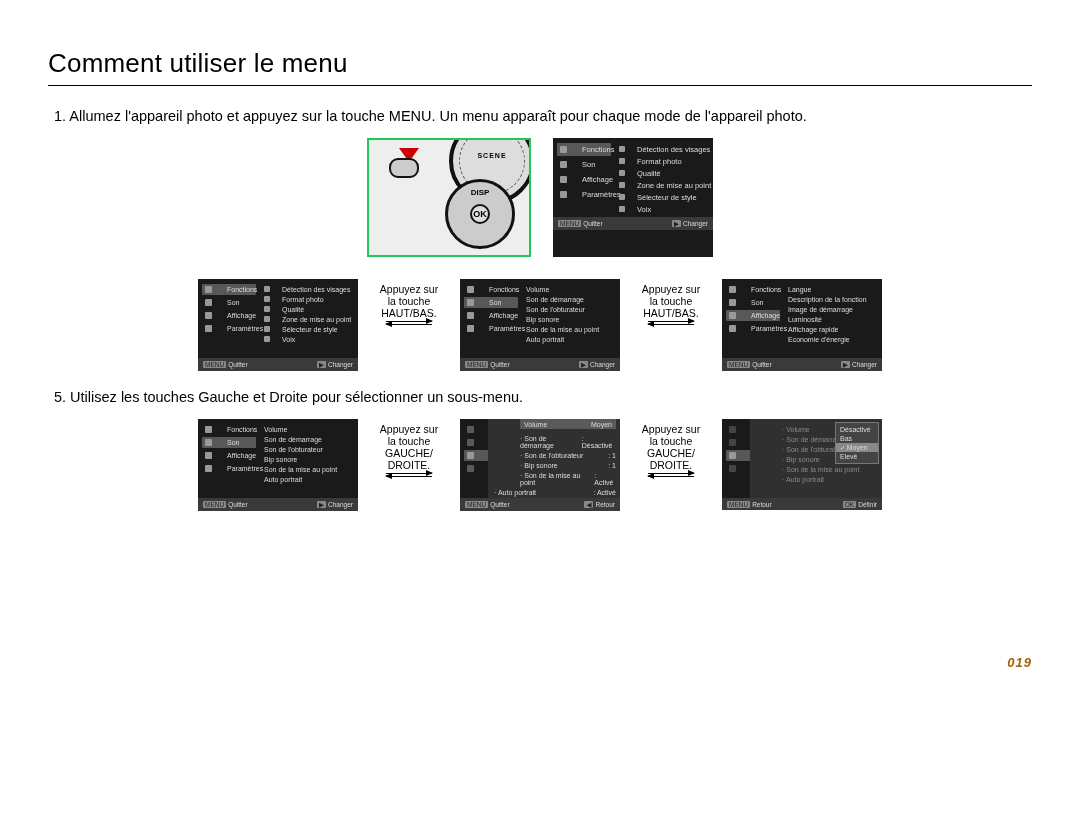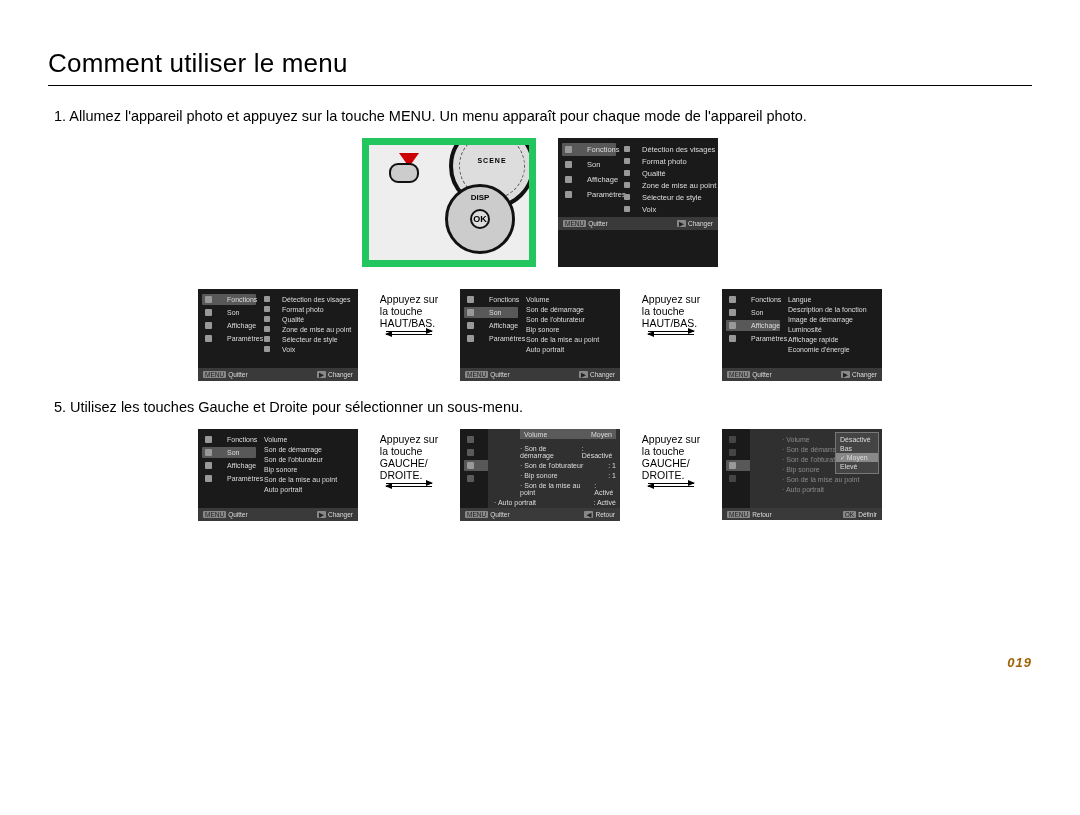--- a/index.html
+++ b/index.html
@@ -21,26 +21,26 @@
   .menu-right .ri .ic{width:6px;height:6px}
   .menu-right .kv{display:flex;justify-content:space-between;padding:1.5px 0}
   .menu-right .kv .k::before{content:"· ";color:#bbb}
   .menu-right .hdr{display:flex;justify-content:space-between;background:#5a5a5a;padding:1.5px 4px;margin:-5px -4px 4px -6px}
   .popup{position:absolute;right:3px;top:3px;background:#444;border:1px solid #777;padding:2px 0;width:42px}
   .popup .pi{padding:1px 4px}
   .popup .pi.sel{background:#888}
   .popup .pi.sel::before{content:"✓ ";font-size:6px}
   .menu-foot{clear:both;background:#3a3a3a;display:flex;justify-content:space-between;padding:2.5px 5px;font-size:6.5px}
   .menu-foot .tag{background:#888;color:#222;padding:0 2px;border-radius:1px;margin-right:2px}
-  .between{display:flex;flex-direction:column;align-items:center;gap:0;font-size:10.5px;text-align:left;width:78px;padding-top:4px}
+  .between{display:flex;flex-direction:column;align-items:center;gap:0;font-size:10.5px;text-align:center;width:78px;padding-top:4px}
   .arrows{display:flex;flex-direction:column;align-items:center;gap:2px;margin-top:2px}
   .arrow-r,.arrow-l{width:46px;height:0;border-top:1.2px solid #000;position:relative}
   .arrow-r::after{content:"";position:absolute;right:-1px;top:-3.6px;border-left:7px solid #000;border-top:3.6px solid transparent;border-bottom:3.6px solid transparent}
   .arrow-l::before{content:"";position:absolute;left:-1px;top:-3.6px;border-right:7px solid #000;border-top:3.6px solid transparent;border-bottom:3.6px solid transparent}
-  .camera{width:160px;height:115px;border:7px solid #22c55e;background:#eee;position:relative;overflow:hidden}
+  .camera{width:160px;height:115px;border:2px solid #22c55e;background:#eee;position:relative;overflow:hidden}
   .dial{position:absolute;top:-22px;right:-6px;width:78px;height:78px;border:4px solid #111;border-radius:50%;background:#ddd}
   .dial .tick{position:absolute;inset:6px;border:1px dashed #555;border-radius:50%}
   .dial .lbl{position:absolute;top:30px;left:0;right:0;text-align:center;font-size:7px;font-weight:bold;letter-spacing:1px}
   .dpad{position:absolute;bottom:6px;right:14px;width:64px;height:64px;border:3px solid #111;border-radius:50%;background:#ccc}
   .dpad .ok{position:absolute;inset:22px;border:2px solid #111;border-radius:50%;display:flex;align-items:center;justify-content:center;font-size:9px;font-weight:bold;background:#ddd}
   .dpad .disp{position:absolute;top:6px;left:0;right:0;text-align:center;font-size:8px;font-weight:bold}
   .menu-btn{position:absolute;top:18px;left:20px;width:26px;height:16px;border:2px solid #111;border-radius:9px;background:#ccc}
   .red-tri{position:absolute;top:8px;left:30px;width:0;height:0;border-left:10px solid transparent;border-right:10px solid transparent;border-top:14px solid #c00}
   .page-num{position:absolute;right:48px;bottom:18px;font-size:13px;font-style:italic;font-weight:bold;letter-spacing:1px;color:#a16207}
 </style>

